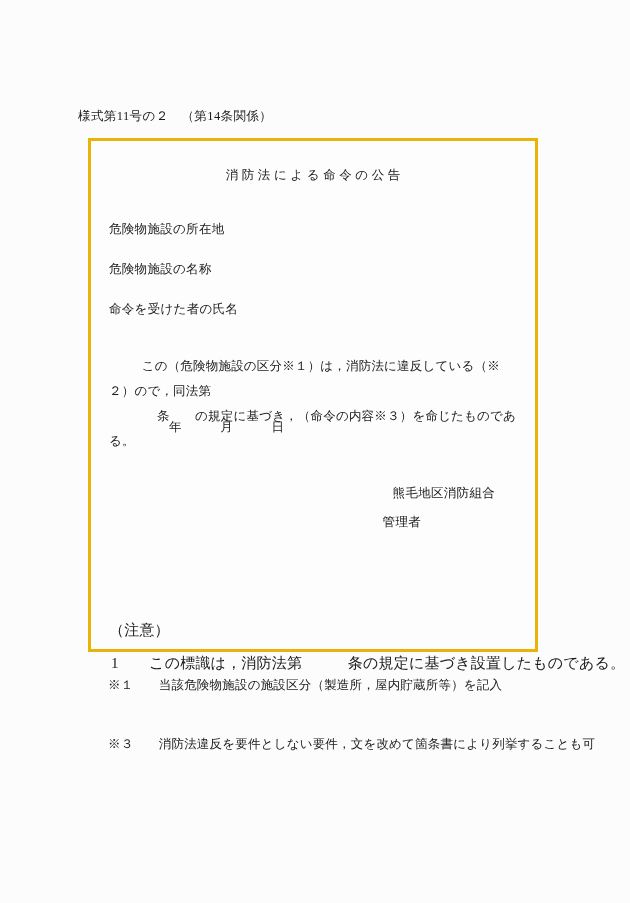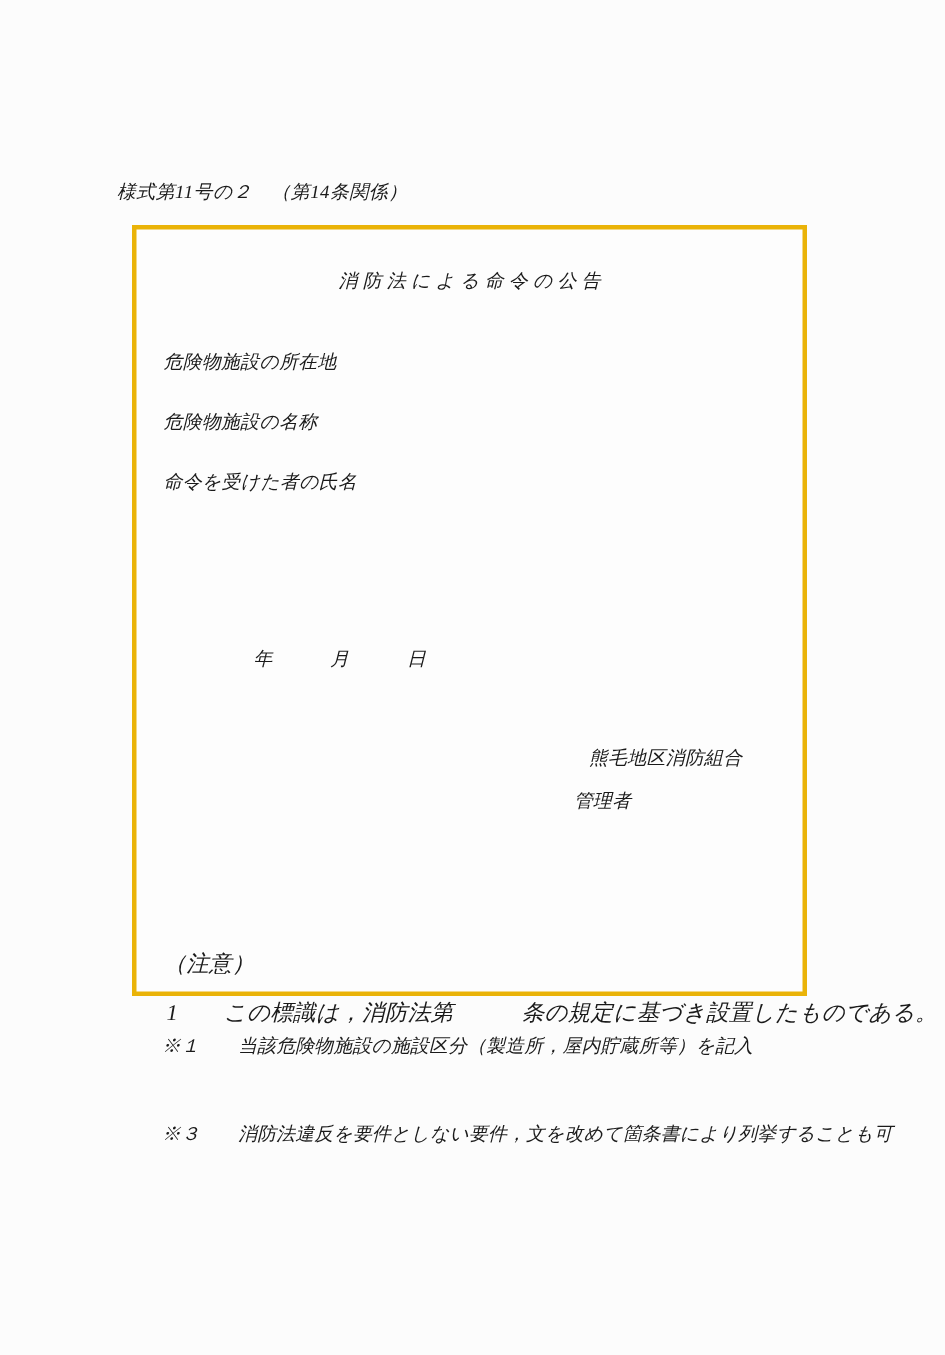--- a/index.html
+++ b/index.html
@@ -12,25 +12,24 @@
     background: #fcfcfc;
     font-family: "Liberation Serif", "DejaVu Serif", serif;
     color: #1a1a1a;
     position: relative;
     overflow: hidden;
     -webkit-font-smoothing: antialiased;
   }
 
   .page {
     position: absolute;
-    top: 12px;
+    top: 0;
     left: 0;
     width: 630px;
     height: 820px;
-    font-style: italic;
   }
 
   
   .form-header {
     position: absolute;
     left: 78px;
     top: 108px;
     font-size: 12.5px;
     letter-spacing: 0.4px;
     white-space: pre;
@@ -156,20 +155,24 @@
   <div class="notice-box">
 
     <div class="notice-title">消防法による命令の公告</div>
 
     <div class="field-list">
       <div class="field-line">危険物施設の所在地</div>
       <div class="field-line">危険物施設の名称</div>
       <div class="field-line">命令を受けた者の氏名</div>
     </div>
 
+    <div class="body-para">
+      <span>　この（危険物施設の区分※１）は，消防法に違反している（※２）ので，同法第</span>
+      <span class="body-line-2">条　　の規定に基づき，（命令の内容※３）を命じたものである。</span>
+    </div>
 
     <div class="date-line">年　　　月　　　日</div>
 
     <div class="signature">
       <div class="org">熊毛地区消防組合</div>
       <div class="role">管理者</div>
     </div>
 
     <div class="notes">
       <div class="notes-title">（注意）</div>

